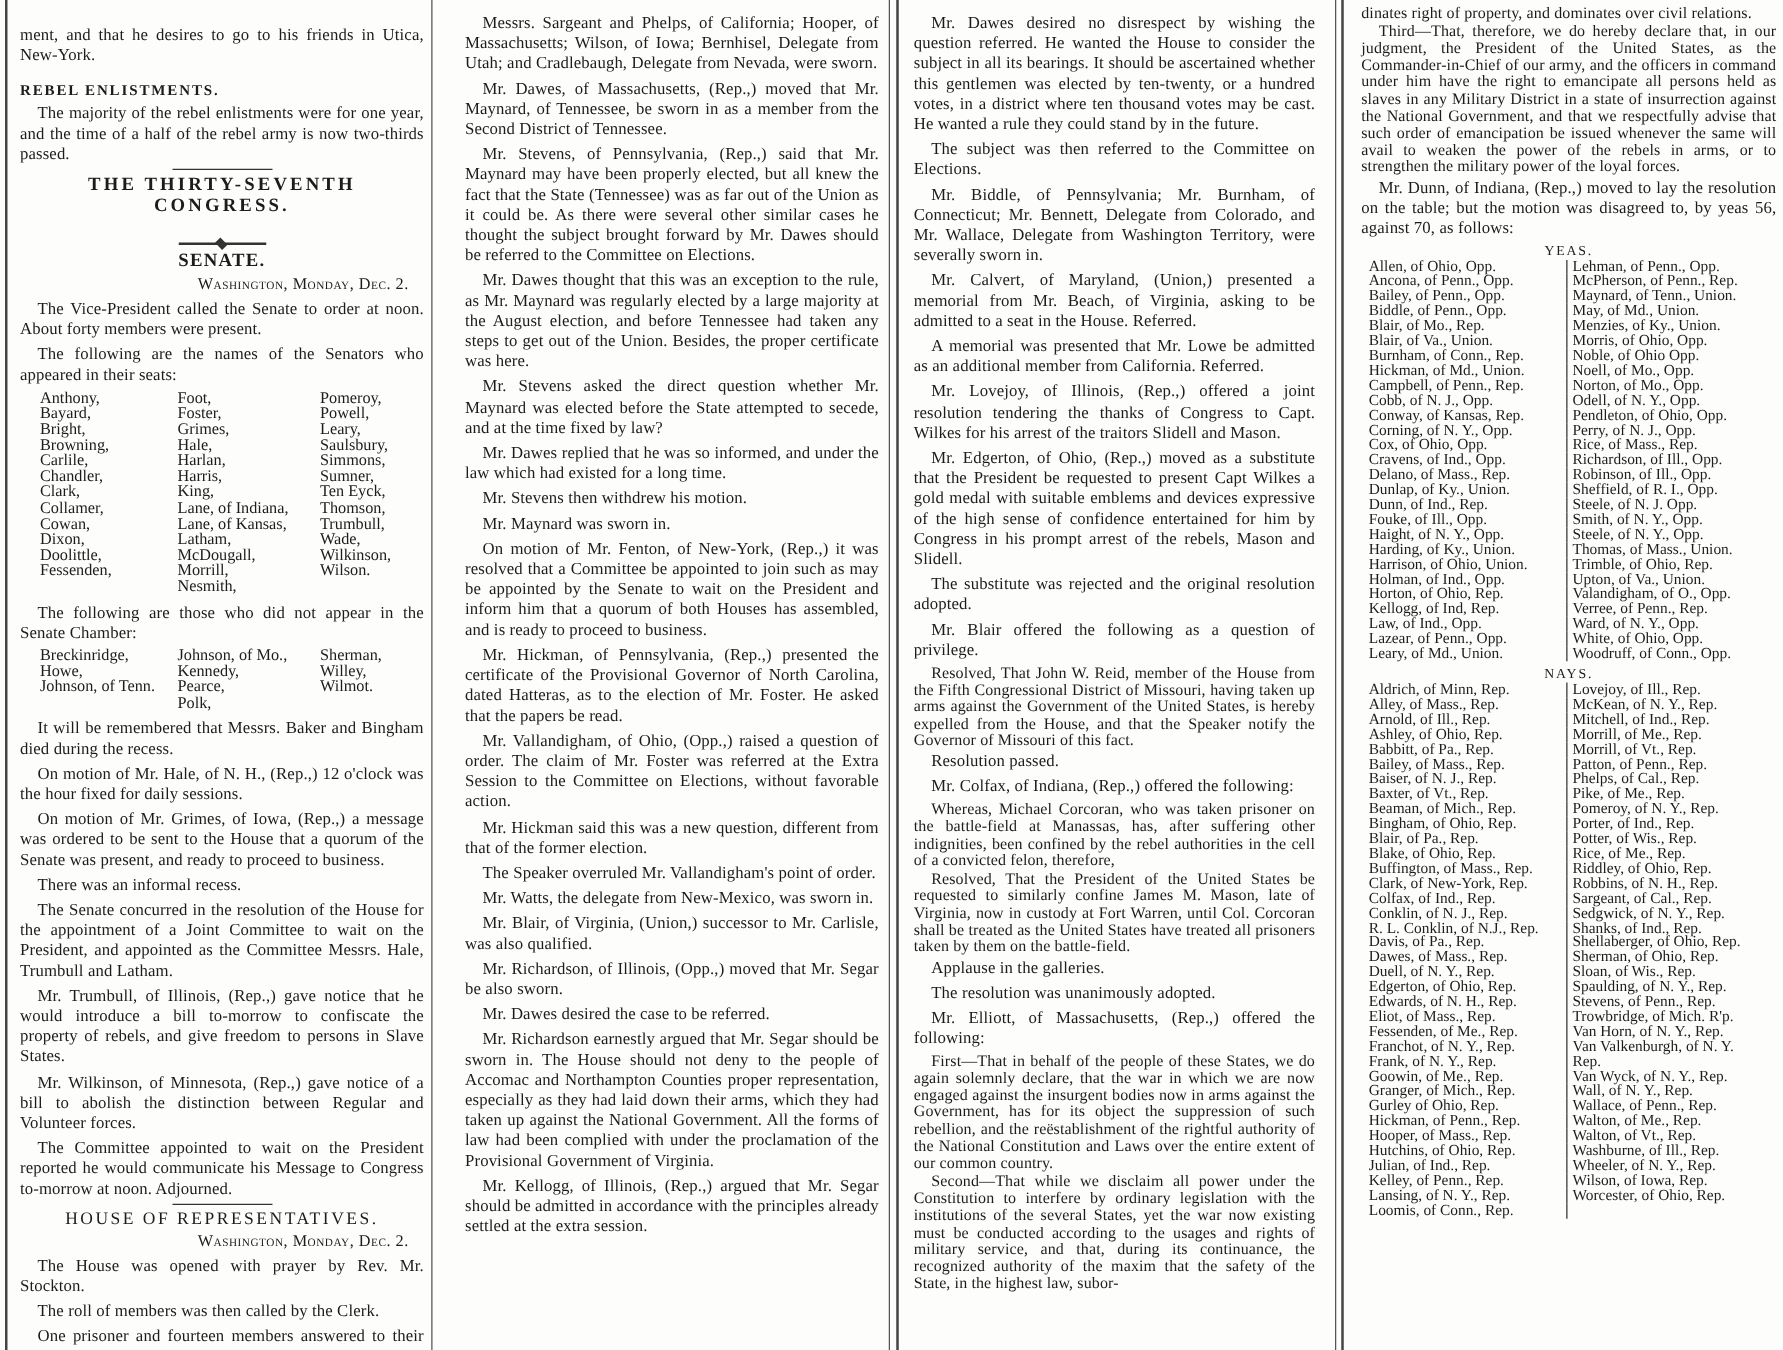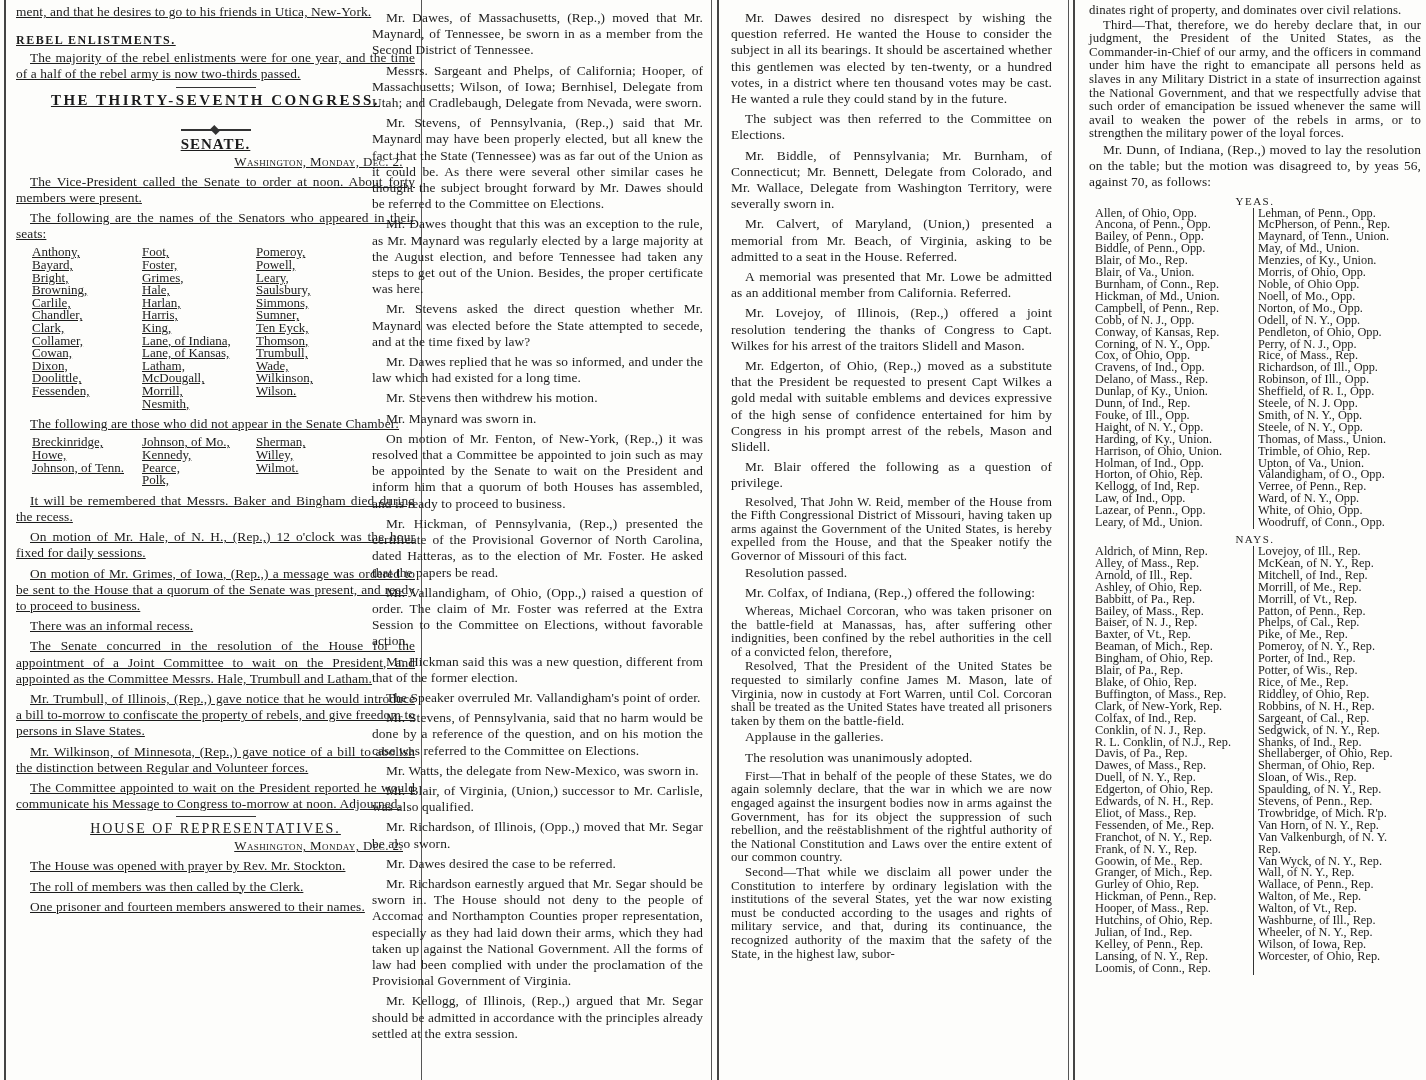--- a/index.html
+++ b/index.html
@@ -1,19 +1,19 @@
 <!DOCTYPE html>
 <html><head>
 <meta charset="utf-8">
 <style>
   html, body { margin:0; padding:0; }
   body { width:1426px; height:1080px; background:#fdfdfb; overflow:hidden; position:relative;
          font-family:"Liberation Serif","DejaVu Serif",serif; color:#1c1c1c; }
   .col { position:absolute; top:0; height:1080px; box-sizing:border-box; overflow:hidden; }
-  #c1 { left:4px; width:418px; padding:4px 6px 0 10px; border-left:2px solid #444; border-right:1px solid #555;text-decoration:underline; }
+  #c1 { left:4px; width:342px; padding:20px 6px 0 10px; border-left:2px solid #444; border-right:1px solid #555; }
   #c2 { left:360px; width:352px; padding:10px 8px 0 12px; border-right:1px solid #555; }
   #c3 { left:717px; width:352px; padding:10px 16px 0 12px; border-left:2px solid #444; border-right:1px solid #555; }
   #c4 { left:1073px; width:350px; padding:4px 2px 0 14px; border-left:2px solid #444; }
   p { margin:0 0 4px 0; font-size:13.4px; line-height:16.2px; text-align:justify; text-indent:14px; letter-spacing:0.1px; }
   p.ni { text-indent:0; }
   p.tight { font-size:12.8px; line-height:13.6px; margin-bottom:1px; }
   .sc { font-variant:small-caps; letter-spacing:0.4px; }
   .hdr-small { font-size:12px; letter-spacing:1.5px; font-weight:bold; margin:13px 0 2px; }
   .hdr-big { text-align:center; font-size:15px; letter-spacing:2.5px; font-weight:bold; margin:2px 0 20px; }
   .hdr-mid { text-align:center; font-size:15px; letter-spacing:1px; font-weight:bold; margin:2px 0 1px; }
@@ -109,58 +109,59 @@
   <p>The Committee appointed to wait on the President reported he would communicate his Message to Congress to-morrow at noon. Adjourned.</p>
   <div class="rule"></div>
   <div class="hdr-house">HOUSE OF REPRESENTATIVES.</div>
   <div class="dateline sc">Washington, Monday, Dec. 2.</div>
   <p>The House was opened with prayer by Rev. Mr. Stockton.</p>
   <p>The roll of members was then called by the Clerk.</p>
   <p>One prisoner and fourteen members answered to their names.</p>
 </div>
 
 <div class="col" id="c2">
+  <p>Messrs. Sargeant and Phelps, of California; Hooper, of Massachusetts; Wilson, of Iowa; Bernhisel, Delegate from Utah; and Cradlebaugh, Delegate from Nevada, were sworn.</p>
   <p>Mr. Dawes, of Massachusetts, (Rep.,) moved that Mr. Maynard, of Tennessee, be sworn in as a member from the Second District of Tennessee.</p>
-  <p>Messrs. Sargeant and Phelps, of California; Hooper, of Massachusetts; Wilson, of Iowa; Bernhisel, Delegate from Utah; and Cradlebaugh, Delegate from Nevada, were sworn.</p>
   <p>Mr. Stevens, of Pennsylvania, (Rep.,) said that Mr. Maynard may have been properly elected, but all knew the fact that the State (Tennessee) was as far out of the Union as it could be. As there were several other similar cases he thought the subject brought forward by Mr. Dawes should be referred to the Committee on Elections.</p>
   <p>Mr. Dawes thought that this was an exception to the rule, as Mr. Maynard was regularly elected by a large majority at the August election, and before Tennessee had taken any steps to get out of the Union. Besides, the proper certificate was here.</p>
   <p>Mr. Stevens asked the direct question whether Mr. Maynard was elected before the State attempted to secede, and at the time fixed by law?</p>
   <p>Mr. Dawes replied that he was so informed, and under the law which had existed for a long time.</p>
   <p>Mr. Stevens then withdrew his motion.</p>
   <p>Mr. Maynard was sworn in.</p>
   <p>On motion of Mr. Fenton, of New-York, (Rep.,) it was resolved that a Committee be appointed to join such as may be appointed by the Senate to wait on the President and inform him that a quorum of both Houses has assembled, and is ready to proceed to business.</p>
   <p>Mr. Hickman, of Pennsylvania, (Rep.,) presented the certificate of the Provisional Governor of North Carolina, dated Hatteras, as to the election of Mr. Foster. He asked that the papers be read.</p>
   <p>Mr. Vallandigham, of Ohio, (Opp.,) raised a question of order. The claim of Mr. Foster was referred at the Extra Session to the Committee on Elections, without favorable action.</p>
   <p>Mr. Hickman said this was a new question, different from that of the former election.</p>
   <p>The Speaker overruled Mr. Vallandigham's point of order.</p>
-  <p>Mr. Stevens, of Pennsylvania, said that no harm would be done by a reference of the question, and on his motion the case was referred to the Committee on Elections.</p>
   <p>Mr. Watts, the delegate from New-Mexico, was sworn in.</p>
   <p>Mr. Blair, of Virginia, (Union,) successor to Mr. Carlisle, was also qualified.</p>
   <p>Mr. Richardson, of Illinois, (Opp.,) moved that Mr. Segar be also sworn.</p>
   <p>Mr. Dawes desired the case to be referred.</p>
   <p>Mr. Richardson earnestly argued that Mr. Segar should be sworn in. The House should not deny to the people of Accomac and Northampton Counties proper representation, especially as they had laid down their arms, which they had taken up against the National Government. All the forms of law had been complied with under the proclamation of the Provisional Government of Virginia.</p>
   <p>Mr. Kellogg, of Illinois, (Rep.,) argued that Mr. Segar should be admitted in accordance with the principles already settled at the extra session.</p>
 </div>
 
 <div class="col" id="c3">
   <p>Mr. Dawes desired no disrespect by wishing the question referred. He wanted the House to consider the subject in all its bearings. It should be ascertained whether this gentlemen was elected by ten-twenty, or a hundred votes, in a district where ten thousand votes may be cast. He wanted a rule they could stand by in the future.</p>
   <p>The subject was then referred to the Committee on Elections.</p>
   <p>Mr. Biddle, of Pennsylvania; Mr. Burnham, of Connecticut; Mr. Bennett, Delegate from Colorado, and Mr. Wallace, Delegate from Washington Territory, were severally sworn in.</p>
   <p>Mr. Calvert, of Maryland, (Union,) presented a memorial from Mr. Beach, of Virginia, asking to be admitted to a seat in the House. Referred.</p>
   <p>A memorial was presented that Mr. Lowe be admitted as an additional member from California. Referred.</p>
   <p>Mr. Lovejoy, of Illinois, (Rep.,) offered a joint resolution tendering the thanks of Congress to Capt. Wilkes for his arrest of the traitors Slidell and Mason.</p>
   <p>Mr. Edgerton, of Ohio, (Rep.,) moved as a substitute that the President be requested to present Capt Wilkes a gold medal with suitable emblems and devices expressive of the high sense of confidence entertained for him by Congress in his prompt arrest of the rebels, Mason and Slidell.</p>
+  <p>The substitute was rejected and the original resolution adopted.</p>
   <p>Mr. Blair offered the following as a question of privilege.</p>
   <p class="tight">Resolved, That John W. Reid, member of the House from the Fifth Congressional District of Missouri, having taken up arms against the Government of the United States, is hereby expelled from the House, and that the Speaker notify the Governor of Missouri of this fact.</p>
   <p>Resolution passed.</p>
   <p>Mr. Colfax, of Indiana, (Rep.,) offered the following:</p>
   <p class="tight">Whereas, Michael Corcoran, who was taken prisoner on the battle-field at Manassas, has, after suffering other indignities, been confined by the rebel authorities in the cell of a convicted felon, therefore,</p>
   <p class="tight">Resolved, That the President of the United States be requested to similarly confine James M. Mason, late of Virginia, now in custody at Fort Warren, until Col. Corcoran shall be treated as the United States have treated all prisoners taken by them on the battle-field.</p>
   <p>Applause in the galleries.</p>
   <p>The resolution was unanimously adopted.</p>
+  <p>Mr. Elliott, of Massachusetts, (Rep.,) offered the following:</p>
   <p class="tight">First—That in behalf of the people of these States, we do again solemnly declare, that the war in which we are now engaged against the insurgent bodies now in arms against the Government, has for its object the suppression of such rebellion, and the reëstablishment of the rightful authority of the National Constitution and Laws over the entire extent of our common country.</p>
   <p class="tight">Second—That while we disclaim all power under the Constitution to interfere by ordinary legislation with the institutions of the several States, yet the war now existing must be conducted according to the usages and rights of military service, and that, during its continuance, the recognized authority of the maxim that the safety of the State, in the highest law, subor-</p>
 </div>
 
 <div class="col" id="c4">
   <p class="ni tight">dinates right of property, and dominates over civil relations.</p>
   <p class="tight">Third—That, therefore, we do hereby declare that, in our judgment, the President of the United States, as the Commander-in-Chief of our army, and the officers in command under him have the right to emancipate all persons held as slaves in any Military District in a state of insurrection against the National Government, and that we respectfully advise that such order of emancipation be issued whenever the same will avail to weaken the power of the rebels in arms, or to strengthen the military power of the loyal forces.</p>
   <p>Mr. Dunn, of Indiana, (Rep.,) moved to lay the resolution on the table; but the motion was disagreed to, by yeas 56, against 70, as follows:</p>
   <div class="vote-hdr">YEAS.</div>
   <div class="votes" id="yeas-list">

